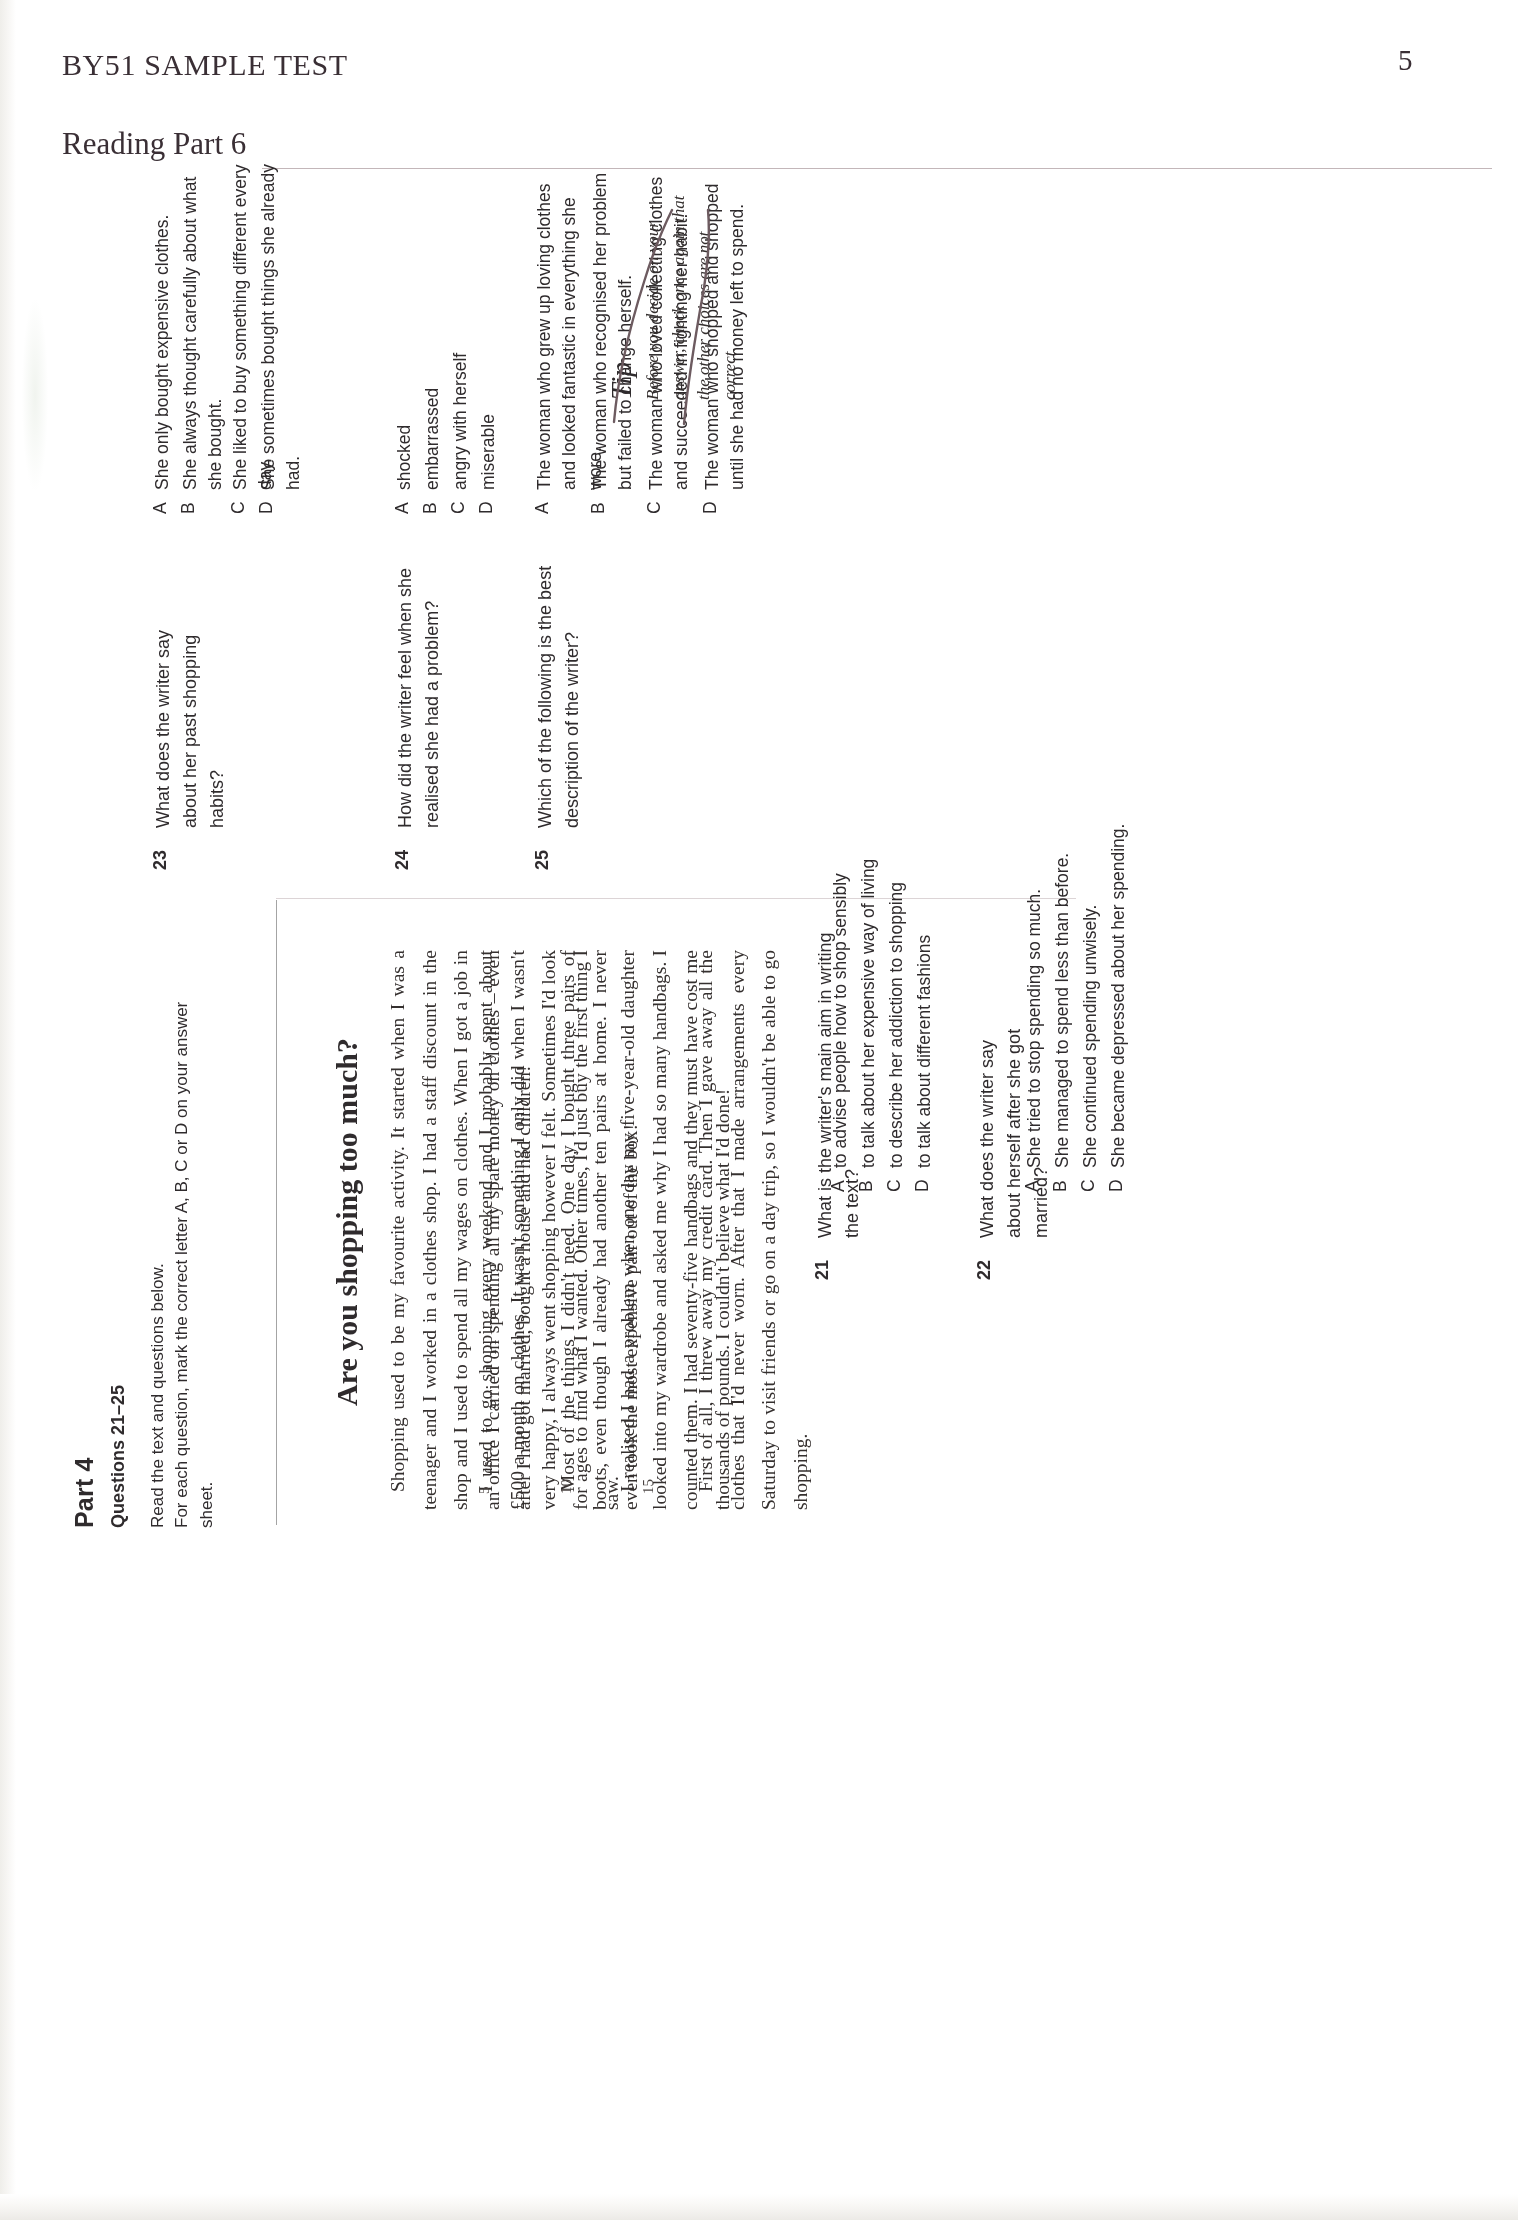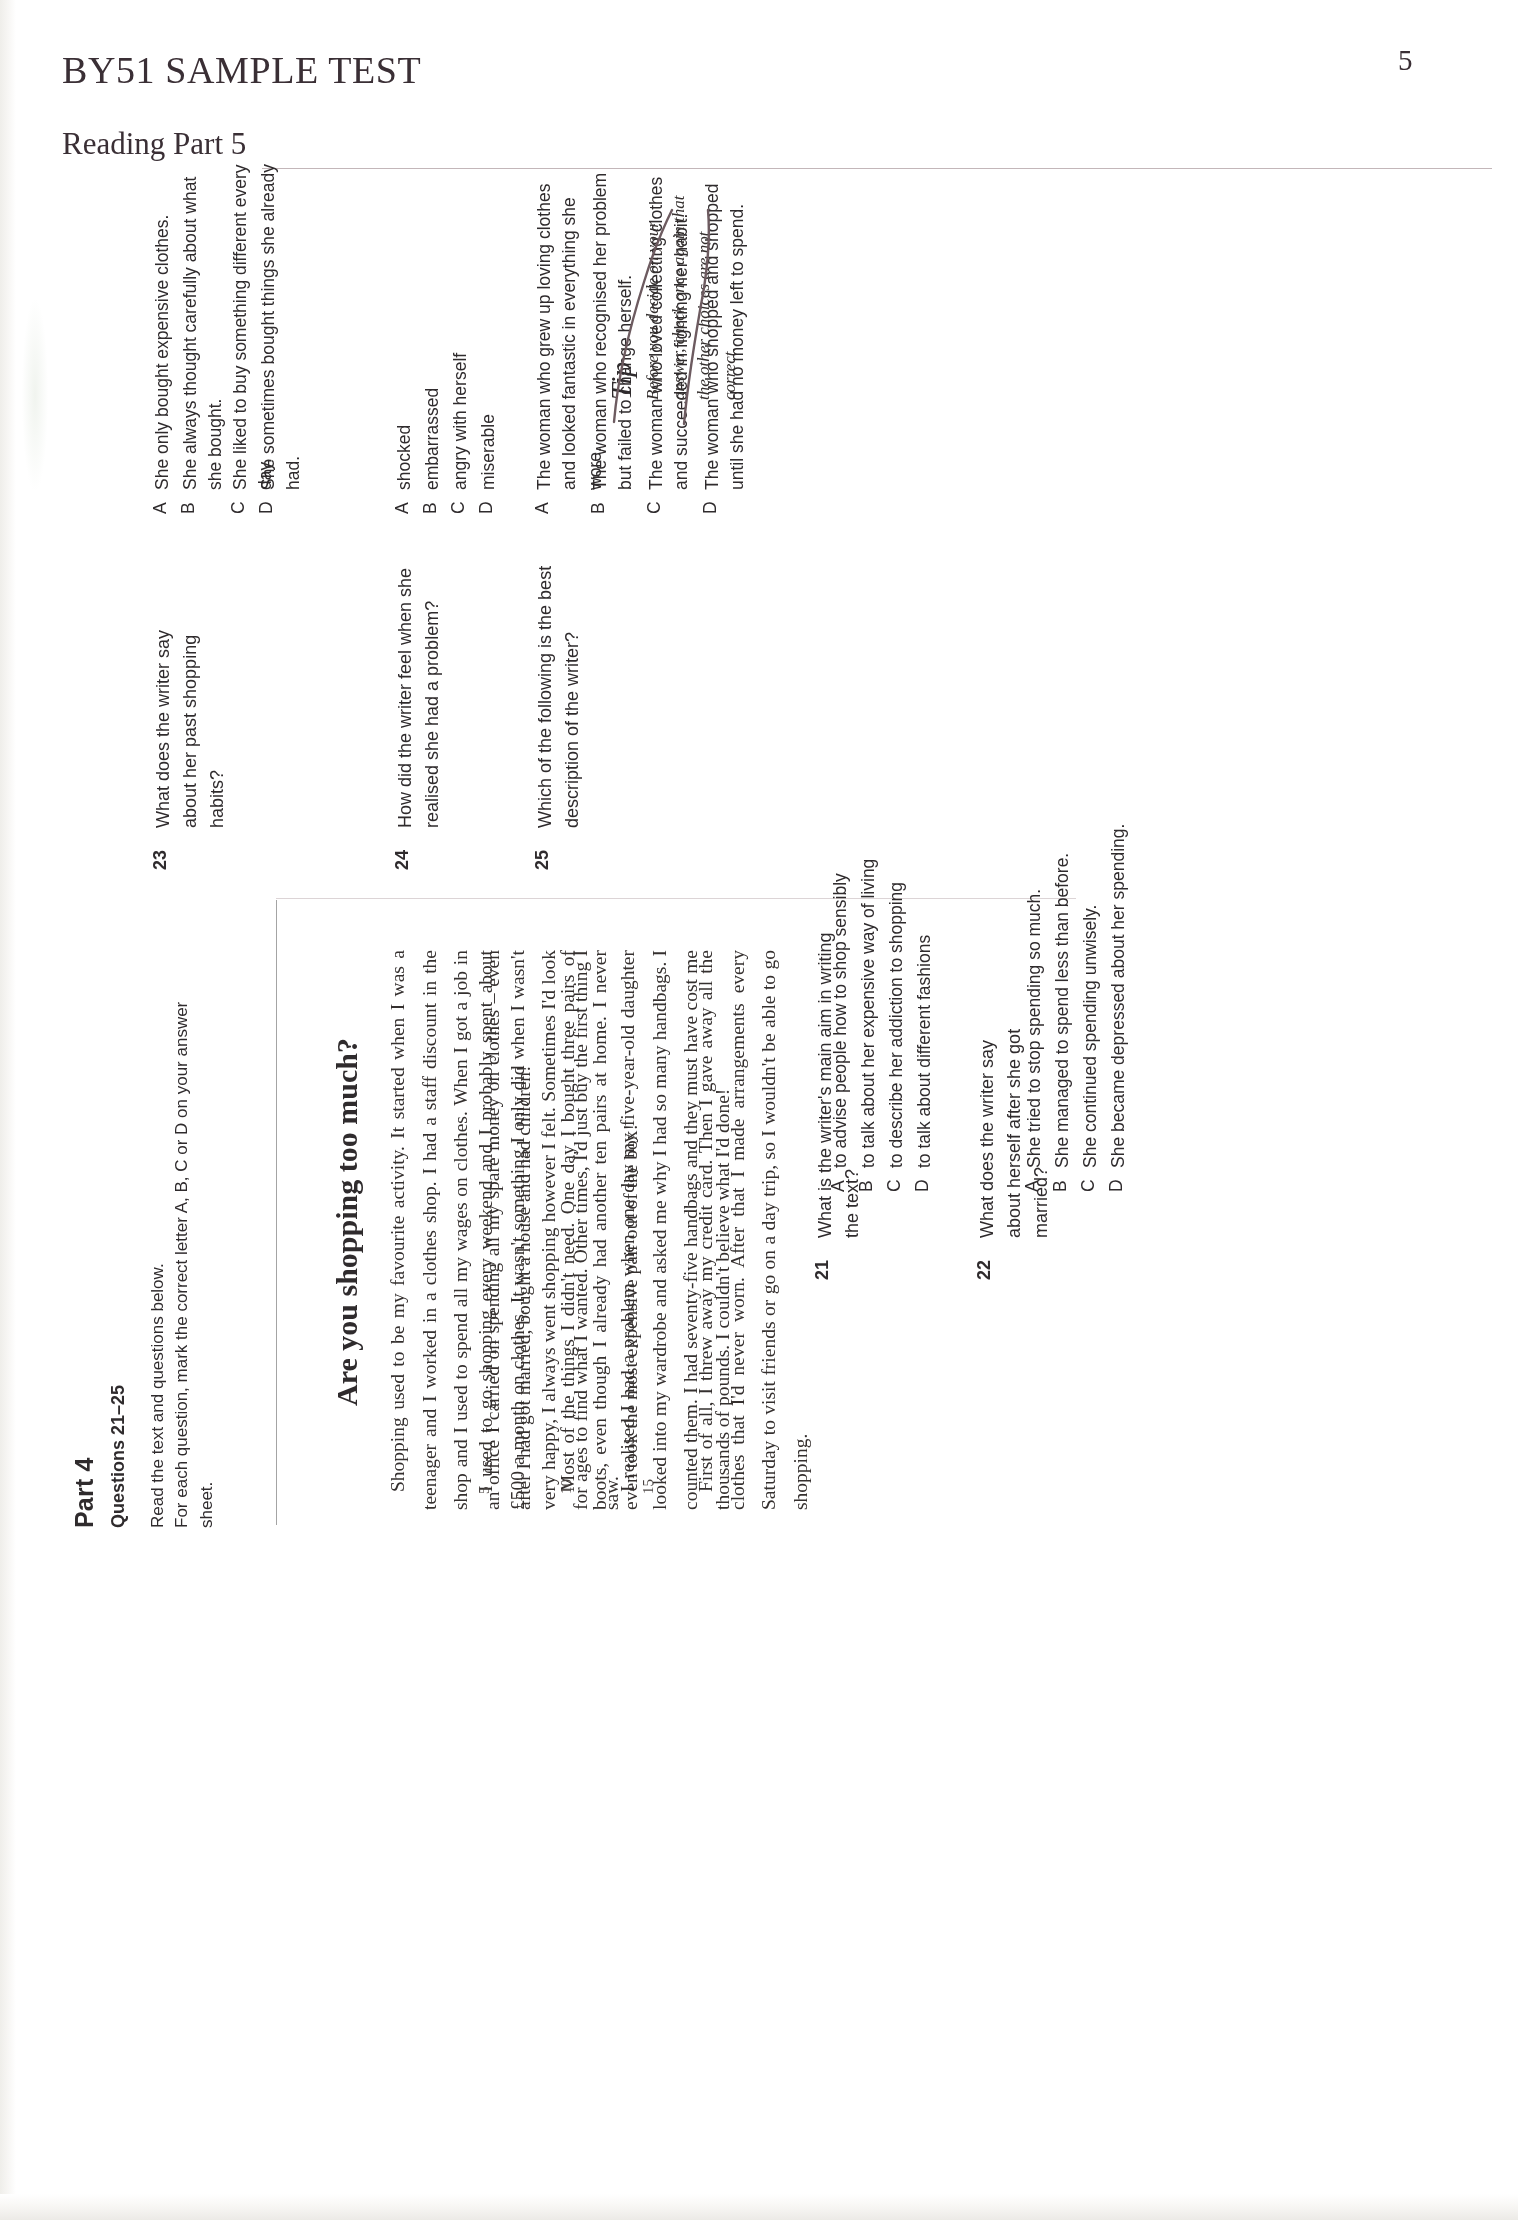--- a/index.html
+++ b/index.html
@@ -24,21 +24,21 @@
   .scan-smudge{
     position:absolute;left:22px;top:300px;width:26px;height:190px;
     background:radial-gradient(ellipse at center,#eef2ec 0%,rgba(255,255,255,0) 72%);
     opacity:.85;
   }
 
   
   .running-head{
     position:absolute;left:62px;top:48px;
     font-family:"Liberation Serif", serif;
-    font-size:38px;letter-spacing:.6px;color:#3a2f35;
+    font-size:30px;letter-spacing:.6px;color:#3a2f35;
     white-space:nowrap;
   }
   .page-number{
     position:absolute;left:1398px;top:44px;
     font-family:"Liberation Serif", serif;
     font-size:29px;color:#3a2f35;
   }
   .part-heading{
     position:absolute;left:62px;top:126px;
     font-family:"Liberation Serif", serif;
@@ -89,21 +89,21 @@
 </style>
 </head>
 <body>
 
 <div class="scan-edge-left"></div>
 <div class="scan-edge-bottom"></div>
 <div class="scan-smudge"></div>
 
 <div class="running-head">BY51 SAMPLE TEST</div>
 <div class="page-number">5</div>
-<div class="part-heading">Reading Part 5</div>
+<div class="part-heading">Reading Part 6</div>
 
 <div class="rot-layer">
 
   <div class="rule" style="left:262px;top:168px;width:1230px;"></div>
 
   <div class="rule-v" style="left:276px;top:900px;height:625px;"></div>
   <div class="rule" style="left:276px;top:898px;width:800px;opacity:.5;"></div>
 
   <div class="rot ui-sans t-part" style="left:70px;top:1528px;width:140px;">Part 4</div>
 

